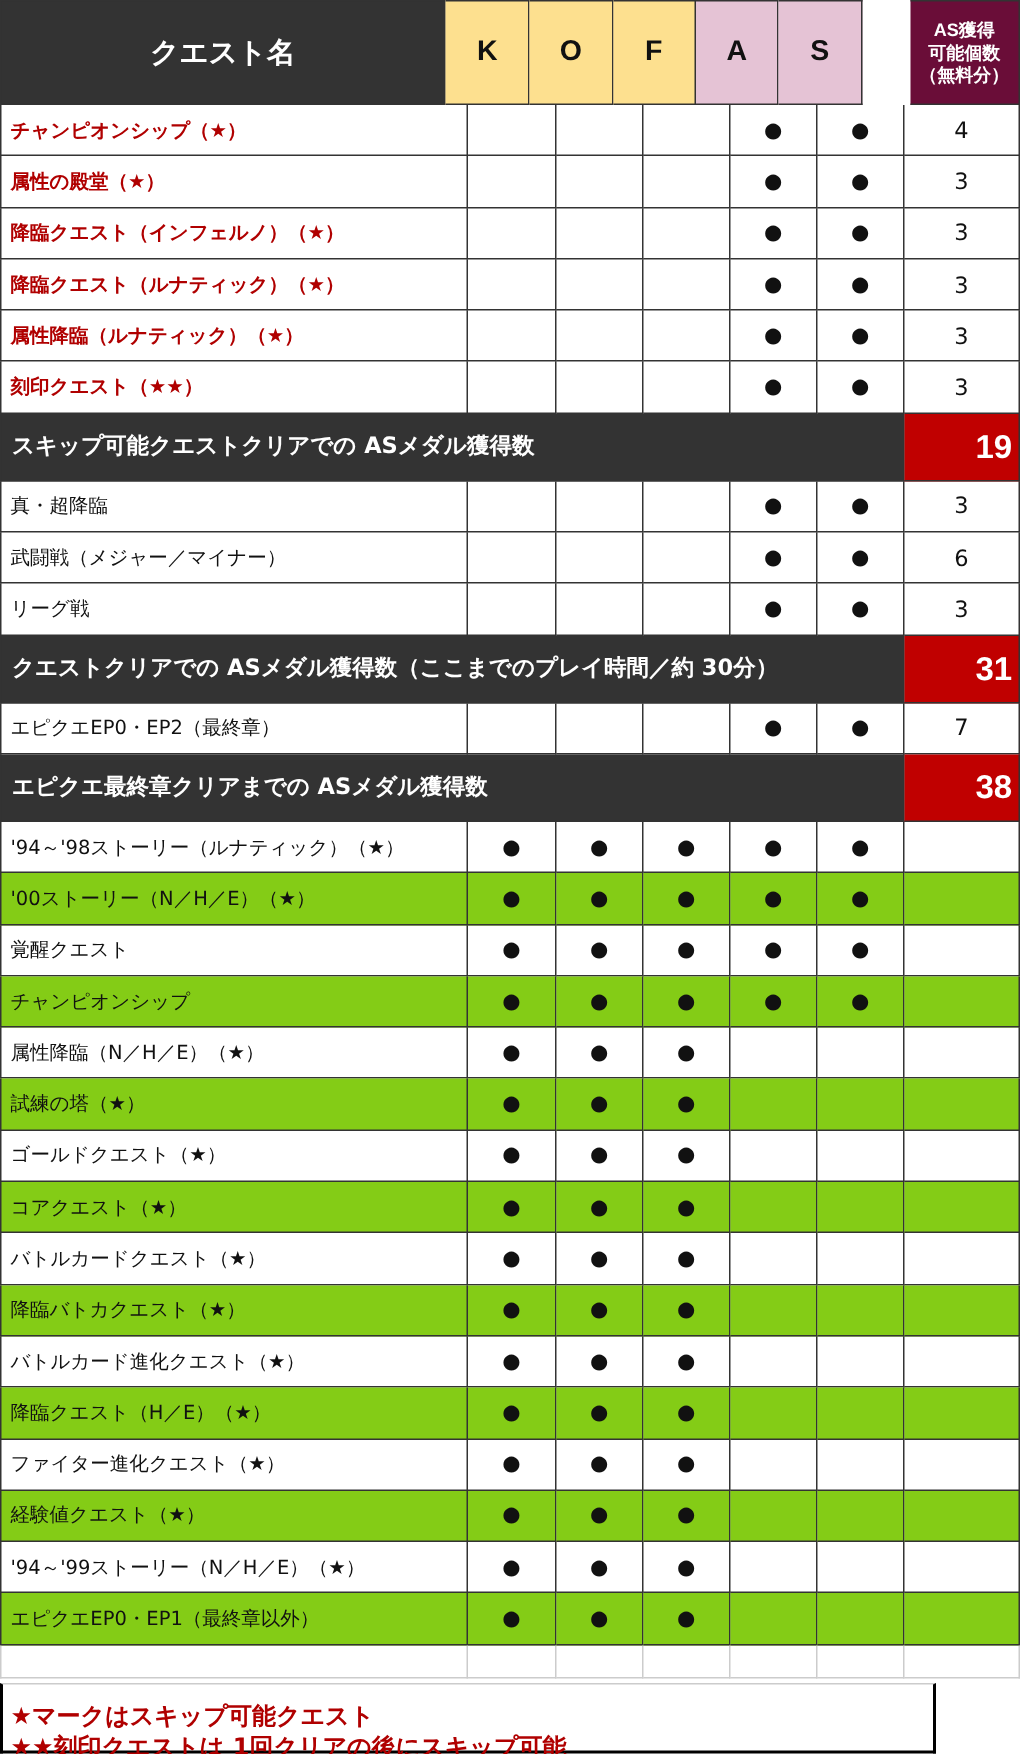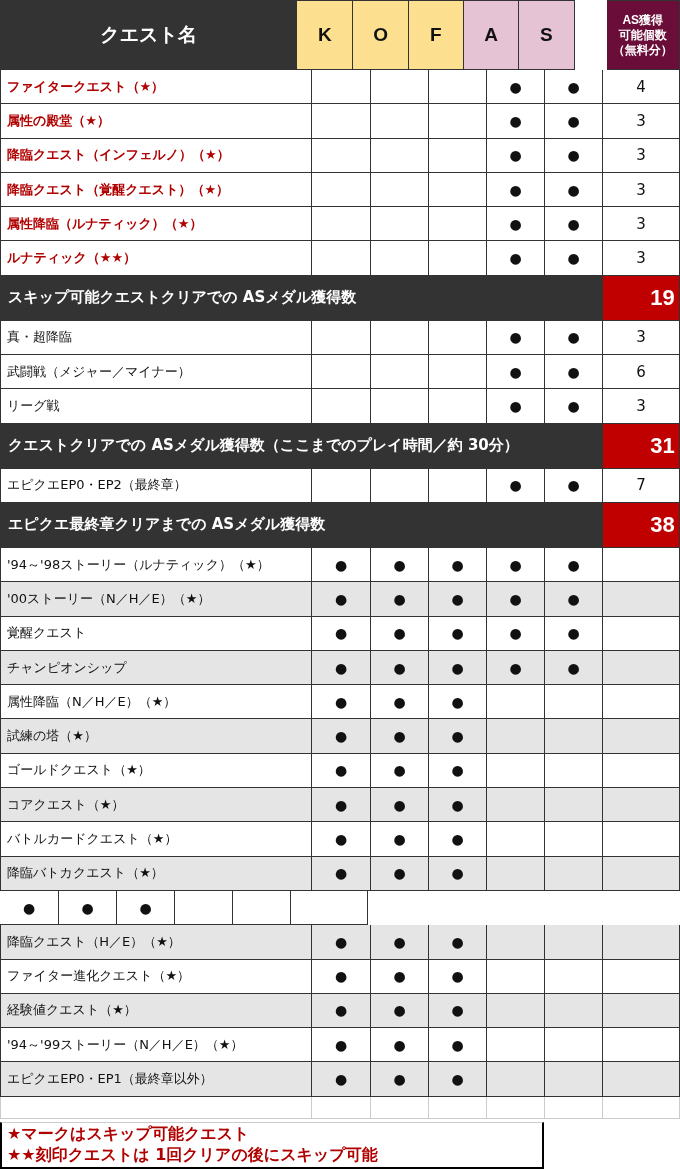--- a/index.html
+++ b/index.html
@@ -10,29 +10,29 @@
   .c-name { width: 312px; justify-content: flex-start; padding-left: 6px; border-left: 1.5px solid #333; font-size: 13px; white-space: nowrap; }
   .c-k { width: 59px; } .c-o { width: 58px; } .c-f { width: 58px; }
   .c-a { width: 58px; } .c-s { width: 58px; } .c-as { width: 77px; }
   .head { height: 70px; }
   .head .cell { font-family: "Liberation Sans", sans-serif; font-weight: bold; font-size: 19px; border-top: 1.5px solid #333; }
   .head .c-name { background: #333333; color: #ffffff; justify-content: center; font-size: 19px; padding-left: 0; }
   .head .yellow { background: #fde08f; color: #111; }
   .head .pink { background: #e5c3d5; color: #111; }
   .head .c-as { background: #6a0d38; color: #ffffff; font-size: 12px; line-height: 15px; text-align: center; flex-direction: column; margin-left: 32px; }
   .red .c-name { color: #b00000; font-weight: bold; }
-  .alt .cell { background: #e5e5e5; }
+  .alt .cell { background: #84cc16; }
   .dot { font-size: 14px; line-height: 1; }
   .sum { height: 45px; border-radius: 21px; }
   .sum .c-label { width: 603px; background: #333333; color: #fff; font-weight: bold; font-size: 15px; justify-content: flex-start; padding-left: 7px; border-left: 1.5px solid #333; white-space: nowrap; }
   .sum .c-as { background: #c00000; color: #fff; font-family: "Liberation Sans", sans-serif; font-weight: bold; font-size: 22px; padding-left: 43px; }
   .row.empty { height: 22px; }
   .row.empty .cell { border-color: #cccccc; }
   .row.empty .c-name { border-left-color: #ccc; }
-  .notes { position: absolute; left: 0; top: 1122px; width: 544px; height: 47px; box-sizing: border-box; border: 2px solid #000000; border-top: 1px solid #ccc; padding-left: 5px; padding-top: 0; }
+  .notes { position: absolute; left: 0; top: 1122px; width: 624px; height: 47px; box-sizing: border-box; border: 2px solid #000000; border-top: 1px solid #ccc; padding-left: 5px; padding-top: 10px; }
   .note { color: #b00000; font-weight: bold; font-size: 16px; line-height: 21px; white-space: nowrap; }
 </style>
 </head>
 <body>
 
 <div class="tbl">
 
   <div class="row head">
     <div class="cell c-name">クエスト名</div>
     <div class="cell c-k yellow">K</div>
@@ -41,21 +41,21 @@
     <div class="cell c-a pink">A</div>
     <div class="cell c-s pink">S</div>
     <div class="cell c-as">
       <span>AS獲得</span>
       <span>可能個数</span>
       <span>（無料分）</span>
     </div>
   </div>
 
   <div class="row red">
-    <div class="cell c-name">ファイタークエスト（★）</div>
+    <div class="cell c-name">チャンピオンシップ（★）</div>
     <div class="cell c-k dot"></div>
     <div class="cell c-o dot"></div>
     <div class="cell c-f dot"></div>
     <div class="cell c-a dot">●</div>
     <div class="cell c-s dot">●</div>
     <div class="cell c-as">4</div>
   </div>
   <div class="row red">
     <div class="cell c-name">属性の殿堂（★）</div>
     <div class="cell c-k dot"></div>
@@ -68,39 +68,39 @@
   <div class="row red">
     <div class="cell c-name">降臨クエスト（インフェルノ）（★）</div>
     <div class="cell c-k dot"></div>
     <div class="cell c-o dot"></div>
     <div class="cell c-f dot"></div>
     <div class="cell c-a dot">●</div>
     <div class="cell c-s dot">●</div>
     <div class="cell c-as">3</div>
   </div>
   <div class="row red">
-    <div class="cell c-name">降臨クエスト（覚醒クエスト）（★）</div>
+    <div class="cell c-name">降臨クエスト（ルナティック）（★）</div>
     <div class="cell c-k dot"></div>
     <div class="cell c-o dot"></div>
     <div class="cell c-f dot"></div>
     <div class="cell c-a dot">●</div>
     <div class="cell c-s dot">●</div>
     <div class="cell c-as">3</div>
   </div>
   <div class="row red">
     <div class="cell c-name">属性降臨（ルナティック）（★）</div>
     <div class="cell c-k dot"></div>
     <div class="cell c-o dot"></div>
     <div class="cell c-f dot"></div>
     <div class="cell c-a dot">●</div>
     <div class="cell c-s dot">●</div>
     <div class="cell c-as">3</div>
   </div>
   <div class="row red">
-    <div class="cell c-name">ルナティック（★★）</div>
+    <div class="cell c-name">刻印クエスト（★★）</div>
     <div class="cell c-k dot"></div>
     <div class="cell c-o dot"></div>
     <div class="cell c-f dot"></div>
     <div class="cell c-a dot">●</div>
     <div class="cell c-s dot">●</div>
     <div class="cell c-as">3</div>
   </div>
   <div class="row sum">
     <div class="cell c-label">スキップ可能クエストクリアでの ASメダル獲得数</div>
     <div class="cell c-as">19</div>
@@ -236,20 +236,21 @@
   <div class="row alt">
     <div class="cell c-name">降臨バトカクエスト（★）</div>
     <div class="cell c-k dot">●</div>
     <div class="cell c-o dot">●</div>
     <div class="cell c-f dot">●</div>
     <div class="cell c-a dot"></div>
     <div class="cell c-s dot"></div>
     <div class="cell c-as"></div>
   </div>
   <div class="row">
+    <div class="cell c-name">バトルカード進化クエスト（★）</div>
     <div class="cell c-k dot">●</div>
     <div class="cell c-o dot">●</div>
     <div class="cell c-f dot">●</div>
     <div class="cell c-a dot"></div>
     <div class="cell c-s dot"></div>
     <div class="cell c-as"></div>
   </div>
   <div class="row alt">
     <div class="cell c-name">降臨クエスト（H／E）（★）</div>
     <div class="cell c-k dot">●</div>

